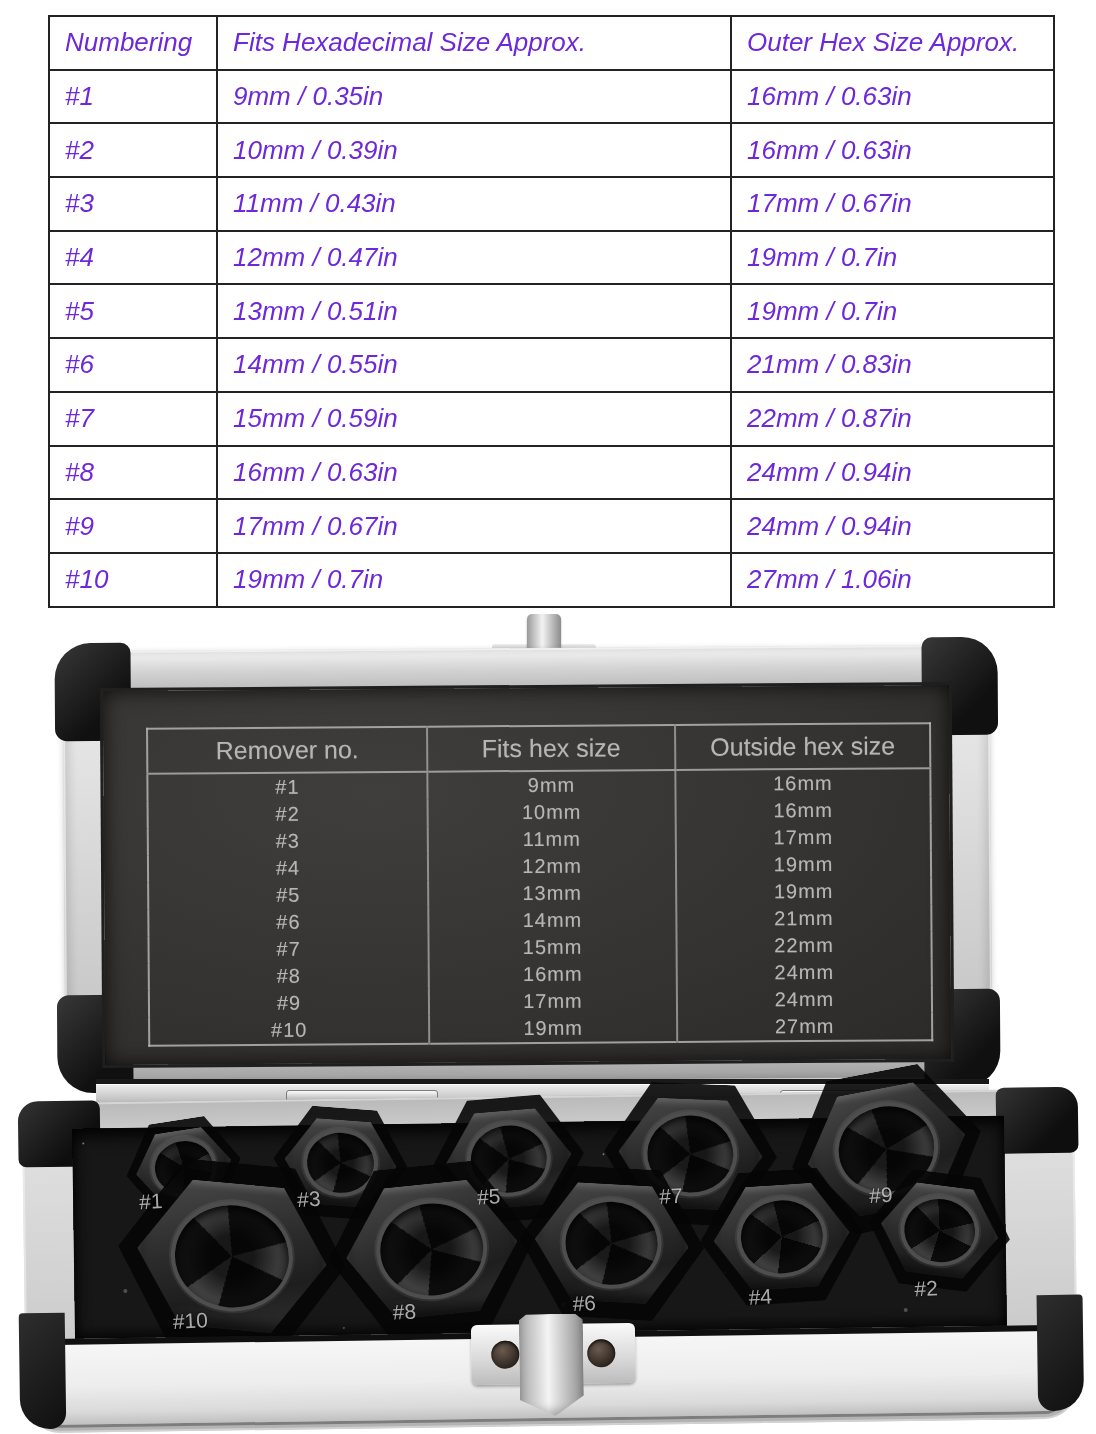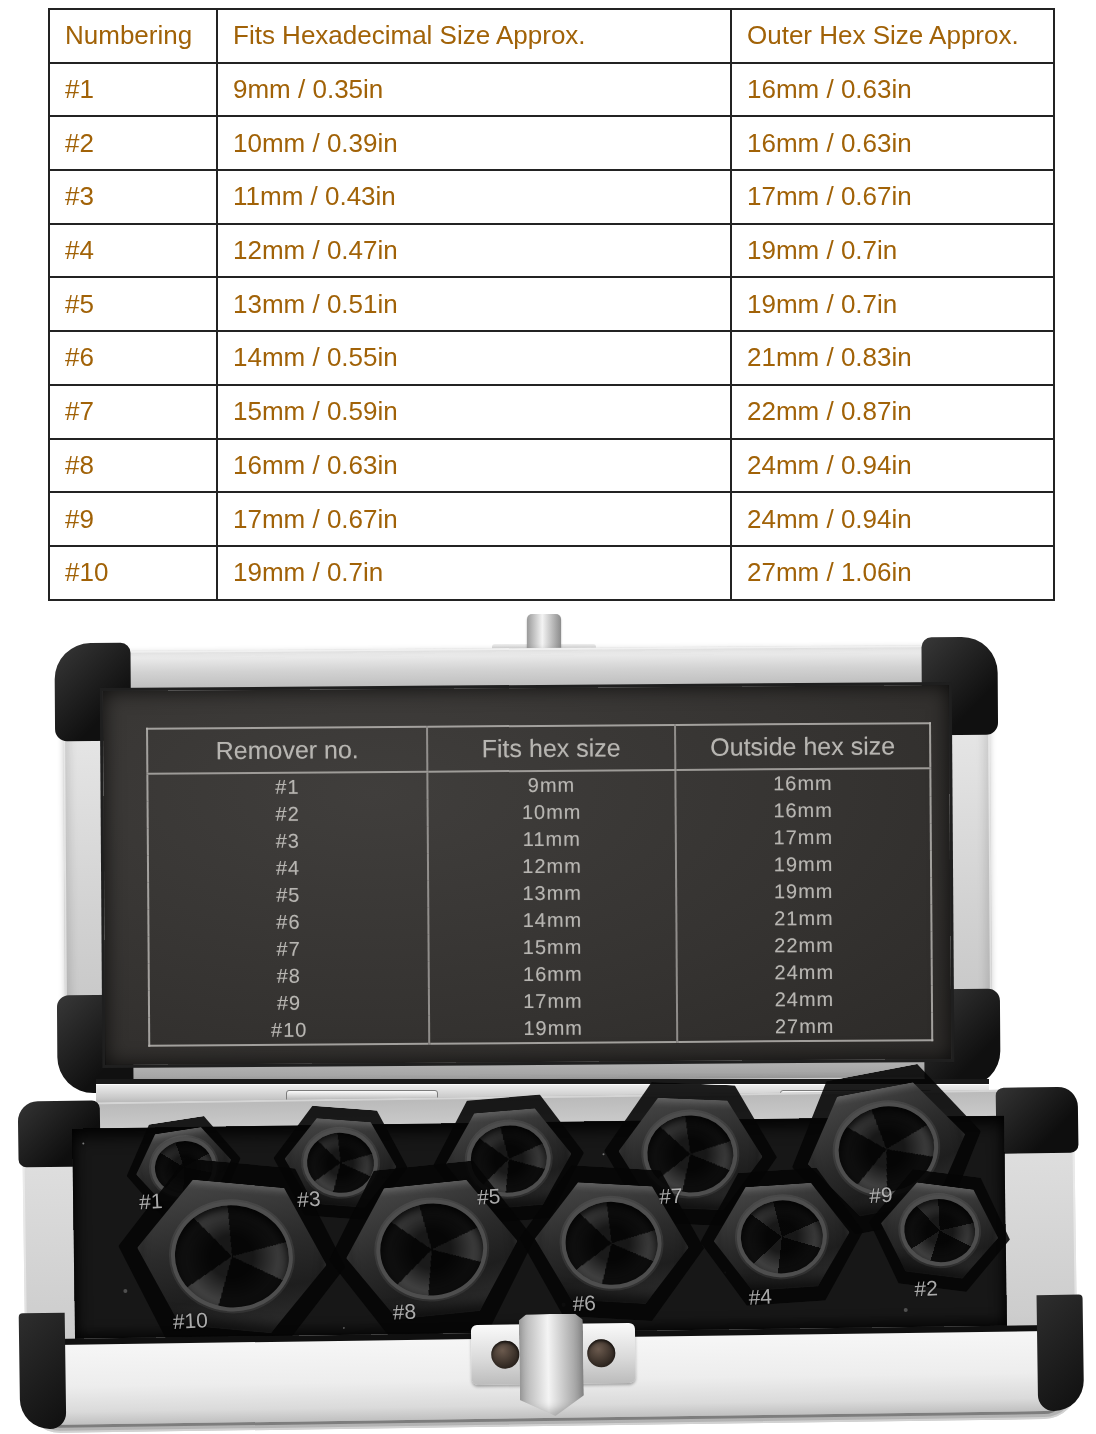--- a/index.html
+++ b/index.html
@@ -1,21 +1,21 @@
 <!DOCTYPE html>
 <html><head>
 <meta charset="utf-8">
 <style>
   html,body{margin:0;padding:0;background:#ffffff;}
   .canvas{position:relative;width:1096px;height:1434px;background:#ffffff;overflow:hidden;
           font-family:"Liberation Sans", sans-serif;}
 
   
-  #spec-table{position:absolute;left:48px;top:8px;width:1005px;height:591px;
-              border-collapse:collapse;table-layout:fixed;font-size:26px;color:#a16207;}
+  #spec-table{position:absolute;left:48px;top:15px;width:1005px;height:591px;
+              border-collapse:collapse;table-layout:fixed;font-size:26px;color:#6d28d9;font-style:italic;}
   #spec-table td{border:2px solid #232323;padding:0 0 0 15px;vertical-align:middle;
                  white-space:nowrap;overflow:hidden;}
   #spec-table tr{height:53.7px;}
   #spec-table col.c1{width:168px;} #spec-table col.c2{width:514px;} #spec-table col.c3{width:323px;}
 
   
   .photo{position:absolute;inset:0;}
 
   
   .lid{position:absolute;left:64px;top:648px;width:927px;height:434px;border-radius:26px;

